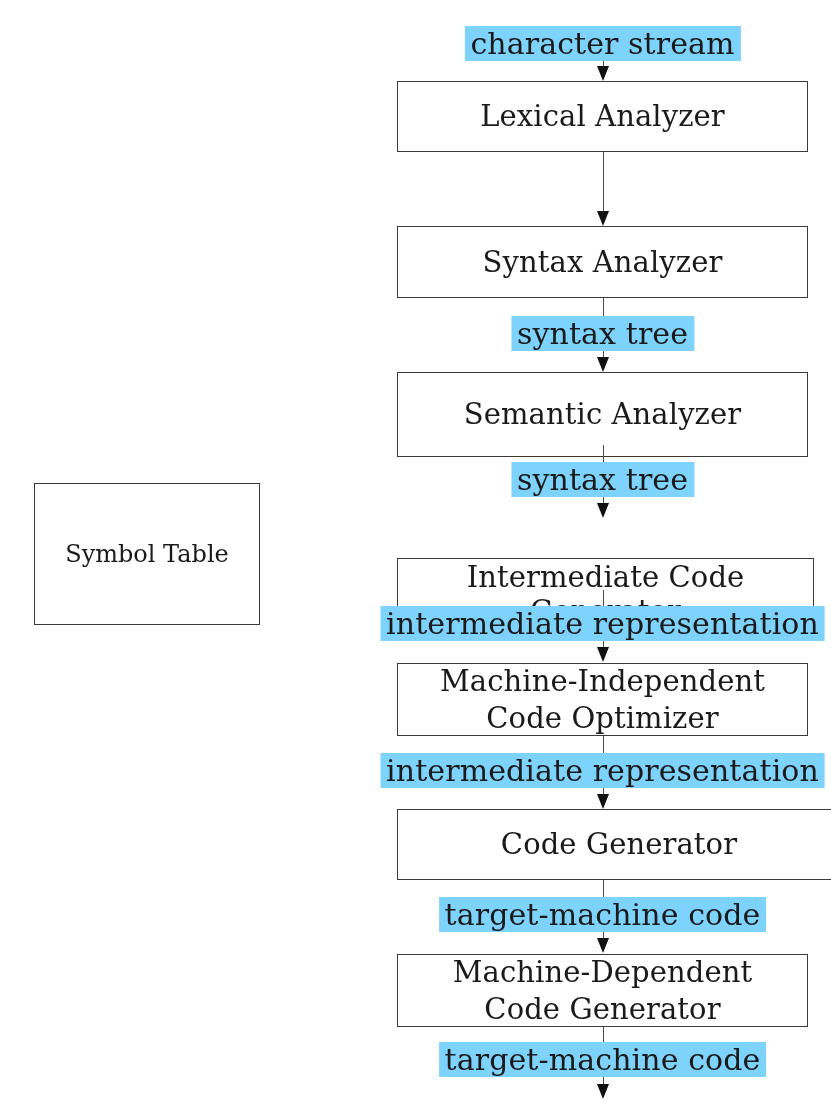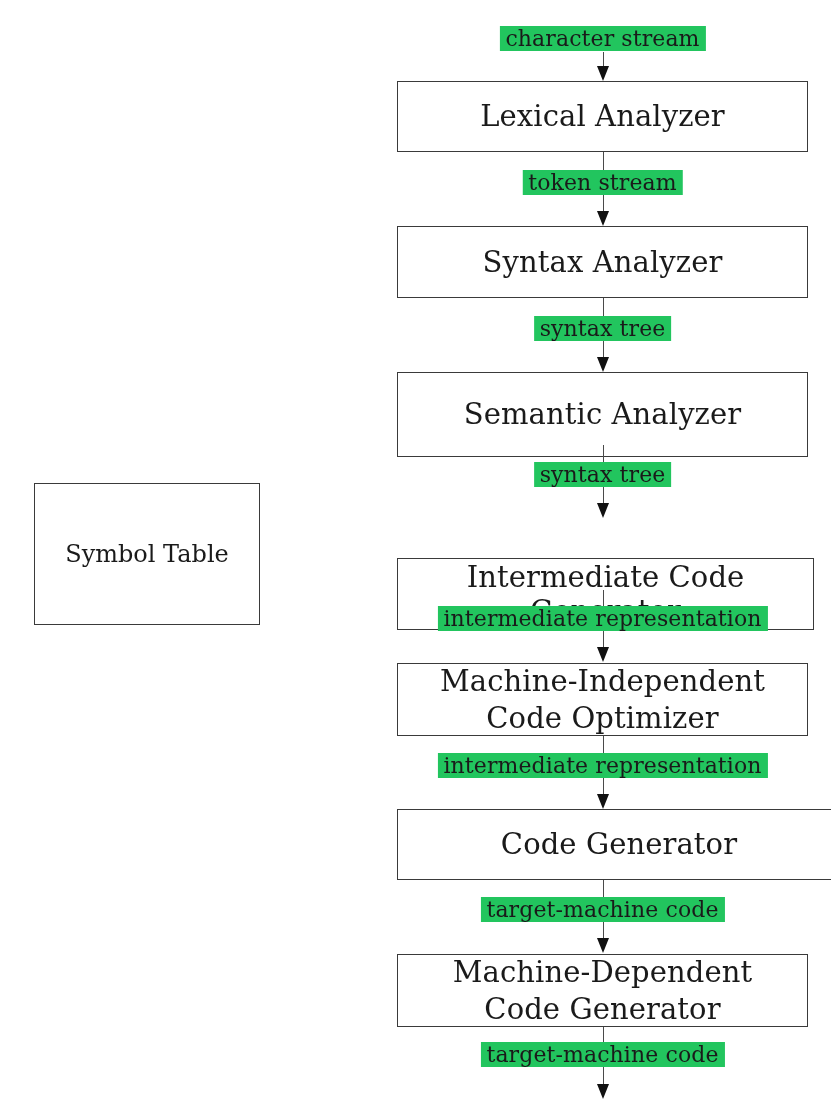--- a/index.html
+++ b/index.html
@@ -49,26 +49,26 @@
     display: flex;
     align-items: center;
     justify-content: center;
     text-align: left;
     font-size: 24px;
   }
 
   
   .edge-label {
     position: absolute;
-    font-size: 22px;
+    font-size: 30px;
     text-align: center;
     white-space: nowrap;
     transform: translateX(-50%);
     letter-spacing: 0.1px;
-    background: #22c55e;
+    background: #7dd3fc;
     padding: 0 6px;
     z-index: 3;
   }
 
   
   .connector {
     position: absolute;
     width: 0;
     border-left: 1.3px solid #4a4a4a;
     z-index: 1;
@@ -88,21 +88,20 @@
 <body>
 
 <div id="diagram">
 
   <div class="edge-label" style="left:602.5px; top:26px;">character stream</div>
   <div class="connector" style="left:602.5px; top:52px; height:16px;"></div>
   <div class="arrowhead" style="left:602.5px; top:66px;"></div>
 
   <div class="phase-box" style="left:397px; top:81px; width:411px; height:71px;">Lexical Analyzer</div>
 
-  <div class="edge-label" style="left:602.5px; top:170px;">token stream</div>
   <div class="connector" style="left:602.5px; top:152px; height:61px;"></div>
   <div class="arrowhead" style="left:602.5px; top:211px;"></div>
 
   <div class="phase-box" style="left:397px; top:226px; width:411px; height:72px;">Syntax Analyzer</div>
 
   <div class="edge-label" style="left:602.5px; top:316px;">syntax tree</div>
   <div class="connector" style="left:602.5px; top:298px; height:61px;"></div>
   <div class="arrowhead" style="left:602.5px; top:357px;"></div>
 
   <div class="phase-box" style="left:397px; top:372px; width:411px; height:85px;">Semantic Analyzer</div>

